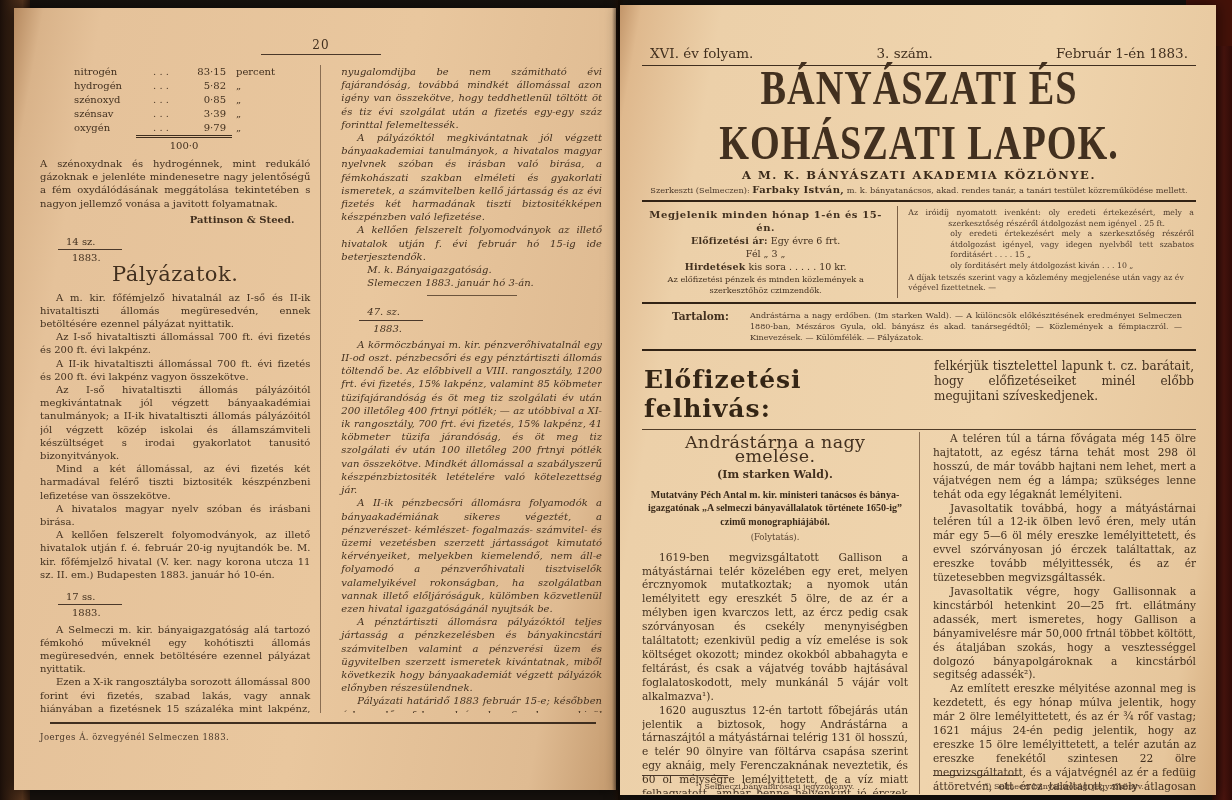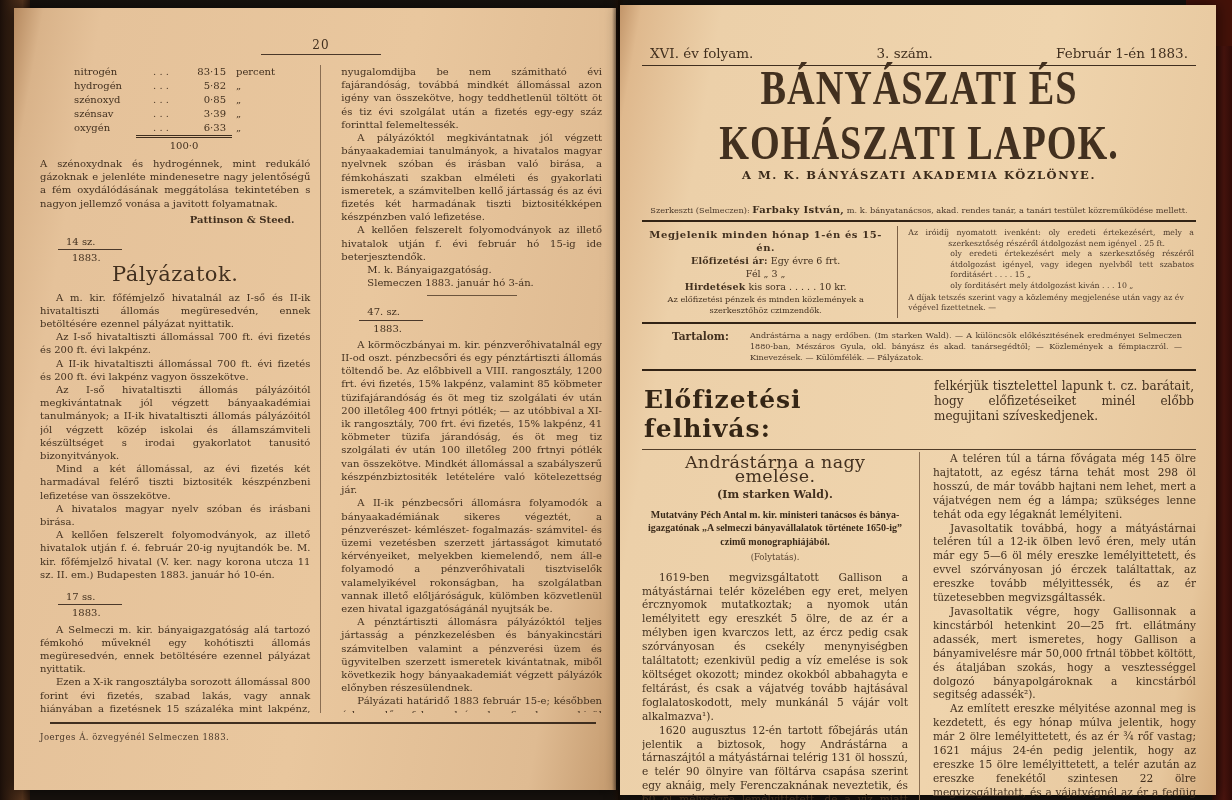--- a/index.html
+++ b/index.html
@@ -26,21 +26,21 @@
   .gutter{position:absolute;left:612px;top:0;width:12px;height:800px;
     background:linear-gradient(90deg,rgba(40,20,5,0) 0%,rgba(30,15,5,.55) 45%,rgba(20,10,2,.75) 55%,rgba(40,20,5,0) 100%);}
 
   
   .lp-inner{position:absolute;left:26px;top:30px;right:14px;bottom:18px;}
   .lp-pageno{width:120px;margin:0 auto;text-align:center;font-size:12px;
     border-bottom:1px solid #4a382a;padding-bottom:2px;letter-spacing:1px;}
   .lp-cols{display:flex;height:648px;overflow:hidden;margin-top:10px;}
   .lp-col{font-size:10px;line-height:13.2px;overflow:hidden;}
   .lp-col1{width:278px;padding-right:10px;}
-  .lp-col2{width:268px;padding-left:20px;border-left:1px solid #8a6e52;}
+  .lp-col2{width:268px;padding-left:20px;border-left:1px solid #8a6e52;font-style:italic;}
   .jp{margin:0;text-align:justify;text-indent:16px;}
   .nosp{margin:0;text-align:justify;}
   .sig{font-weight:bold;text-align:right;padding-right:16px;margin:3px 0 4px;}
   .sigline{margin:0;padding-left:26px;}
   .sectmark{margin:9px 0 3px 18px;font-size:10px;width:70px;}
   .sectno{display:block;border-bottom:1px solid #4a382a;padding:0 4px 1px 8px;width:52px;}
   .sectyr{display:block;padding:1px 0 0 14px;}
   .heading-palyazatok{font-size:21px;font-weight:normal;text-align:center;margin:4px 0 9px;letter-spacing:.5px;}
   .analysis{margin:0 0 5px 34px;width:214px;}
   .arow{display:flex;line-height:14px;}
@@ -56,21 +56,21 @@
   
   .rp-inner{position:absolute;left:22px;top:40px;right:20px;bottom:14px;}
   .masthead-row{display:flex;justify-content:space-between;font-size:13.5px;padding:0 8px;}
   .rule{border:0;margin:0;}
   .rule-thin{border-top:1px solid #3f2e1f;margin-top:4px;}
   .rule-thick{border-top:2.5px solid #322315;}
   .masthead-wrap{text-align:center;margin-top:4px;}
   .masthead{display:inline-block;font-family:"Liberation Serif", serif;font-weight:bold;
     font-size:39px;margin:0;letter-spacing:1px;transform:scale(.98,1.22);transform-origin:center;}
   .subtitle{text-align:center;font-size:11.5px;letter-spacing:1.6px;margin-top:8px;font-weight:bold;color:#3c2b1b;}
-  .editor{text-align:center;font-size:8.2px;margin:22px 0 5px;color:#4a382a;}
+  .editor{text-align:center;font-size:8.2px;margin:2px 0 5px;color:#4a382a;}
   .editor b{font-size:10px;letter-spacing:.4px;color:#3a2a1a;}
   .infobox{display:flex;padding:4px 0;}
   .info-left{width:46%;padding:2px 10px 2px 2px;font-size:9.5px;line-height:13px;}
   .info-right{width:54%;border-left:1px solid #7a5f45;padding:2px 2px 2px 10px;font-size:7.8px;line-height:10.6px;color:#4a382a;}
   .il-1{font-weight:bold;text-align:center;font-size:10px;letter-spacing:.6px;}
   .il-2{text-align:center;}.il-2 b{letter-spacing:.2px;}
   .il-3{text-align:center;}
   .il-4{text-align:center;}.il-4 b{letter-spacing:.2px;}
   .il-5{text-align:center;font-size:8.2px;line-height:11px;margin-top:1px;}
   .hang{padding-left:40px;text-indent:-40px;text-align:justify;margin:0;}
@@ -134,21 +134,21 @@
           </div>
           <div class="arow">
             <span class="aname">szénsav</span>
             <span class="adots">.   .   .</span>
             <span class="aval">3·39</span>
             <span class="aunit">„</span>
           </div>
           <div class="arow">
             <span class="aname">oxygén</span>
             <span class="adots">.   .   .</span>
-            <span class="aval">6·33</span>
+            <span class="aval">9·79</span>
             <span class="aunit">„</span>
           </div>
           <div class="atotal">100·0</div>
         </div>
         <p class="nosp">A szénoxydnak és hydrogénnek, mint redukáló gázoknak e jelenléte mindenesetre nagy jelentőségű a fém oxydálódásának meggátolása tekintetében s nagyon jellemző vonása a javitott folyamatnak.</p>
         <div class="sig">Pattinson &amp; Steed.</div>
         <div class="sectmark">
           <span class="sectno">14 sz.</span>
           <span class="sectyr">1883.</span>
         </div>

